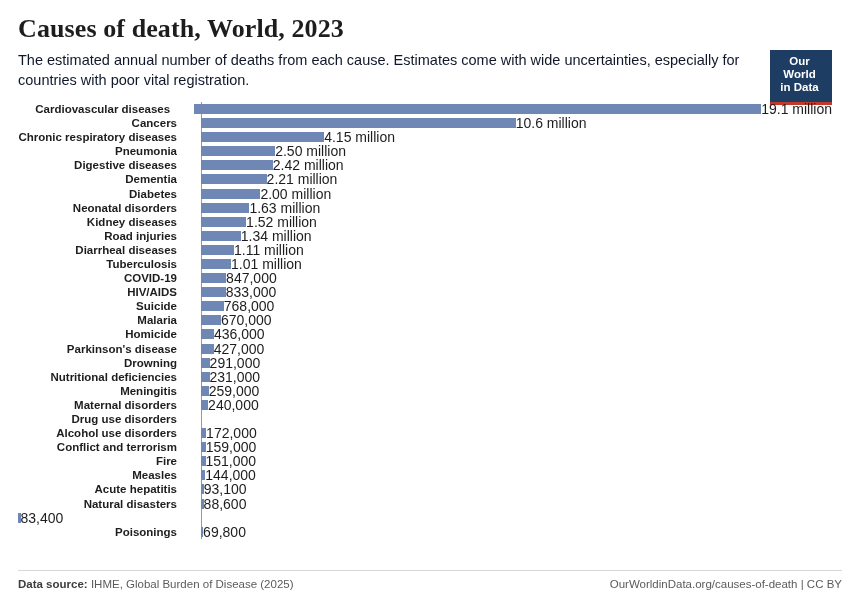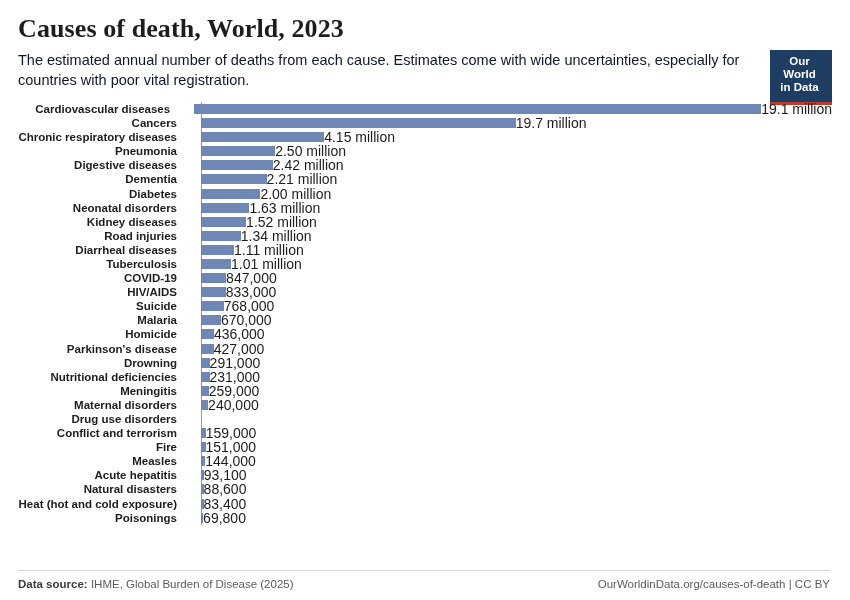--- a/index.html
+++ b/index.html
@@ -95,21 +95,21 @@
     position: absolute;
     left: 183px;
     top: 0;
     bottom: 0;
     width: 1px;
     background: #9a9a9a;
   }
   .footer {
     position: absolute;
     left: 18px;
-    right: 20px;
+    right: 8px;
     bottom: 10px;
     border-top: 1px solid #d8d8d8;
     padding-top: 7px;
     display: flex;
     justify-content: space-between;
     font-size: 11.5px;
     color: #5b5b5b;
   }
   .footer .src strong {
     color: #3d3d3d;
@@ -139,21 +139,21 @@
           <div class="cat-label">Cardiovascular diseases</div>
           <div class="bar-area">
             <div class="bar" style="width: 567px; background: rgb(110, 135, 180);"></div>
             <div class="val-label">19.1 million</div>
           </div>
         </div>
         <div class="row">
           <div class="cat-label">Cancers</div>
           <div class="bar-area">
             <div class="bar" style="width: 314.7px; background: rgb(110, 135, 180);"></div>
-            <div class="val-label">19.7 million</div>
+            <div class="val-label">10.6 million</div>
           </div>
         </div>
         <div class="row">
           <div class="cat-label">Chronic respiratory diseases</div>
           <div class="bar-area">
             <div class="bar" style="width: 123.2px; background: rgb(110, 135, 180);"></div>
             <div class="val-label">4.15 million</div>
           </div>
         </div>
         <div class="row">
@@ -286,20 +286,27 @@
           <div class="cat-label">Maternal disorders</div>
           <div class="bar-area">
             <div class="bar" style="width: 7.1px; background: rgb(110, 135, 180);"></div>
             <div class="val-label">240,000</div>
           </div>
         </div>
         <div class="row">
           <div class="cat-label">Drug use disorders</div>
         </div>
         <div class="row">
+          <div class="cat-label">Alcohol use disorders</div>
+          <div class="bar-area">
+            <div class="bar" style="width: 5.1px; background: rgb(110, 135, 180);"></div>
+            <div class="val-label">172,000</div>
+          </div>
+        </div>
+        <div class="row">
           <div class="cat-label">Conflict and terrorism</div>
           <div class="bar-area">
             <div class="bar" style="width: 4.7px; background: rgb(110, 135, 180);"></div>
             <div class="val-label">159,000</div>
           </div>
         </div>
         <div class="row">
           <div class="cat-label">Fire</div>
           <div class="bar-area">
             <div class="bar" style="width: 4.5px; background: rgb(110, 135, 180);"></div>
@@ -321,21 +328,20 @@
           </div>
         </div>
         <div class="row">
           <div class="cat-label">Natural disasters</div>
           <div class="bar-area">
             <div class="bar" style="width: 2.6px; background: rgb(110, 135, 180);"></div>
             <div class="val-label">88,600</div>
           </div>
         </div>
         <div class="row">
-          <div class="cat-label">Heat (hot and cold exposure)</div>
           <div class="bar-area">
             <div class="bar" style="width: 2.5px; background: rgb(110, 135, 180);"></div>
             <div class="val-label">83,400</div>
           </div>
         </div>
         <div class="row">
           <div class="cat-label">Poisonings</div>
           <div class="bar-area">
             <div class="bar" style="width: 2.1px; background: rgb(110, 135, 180);"></div>
             <div class="val-label">69,800</div>

